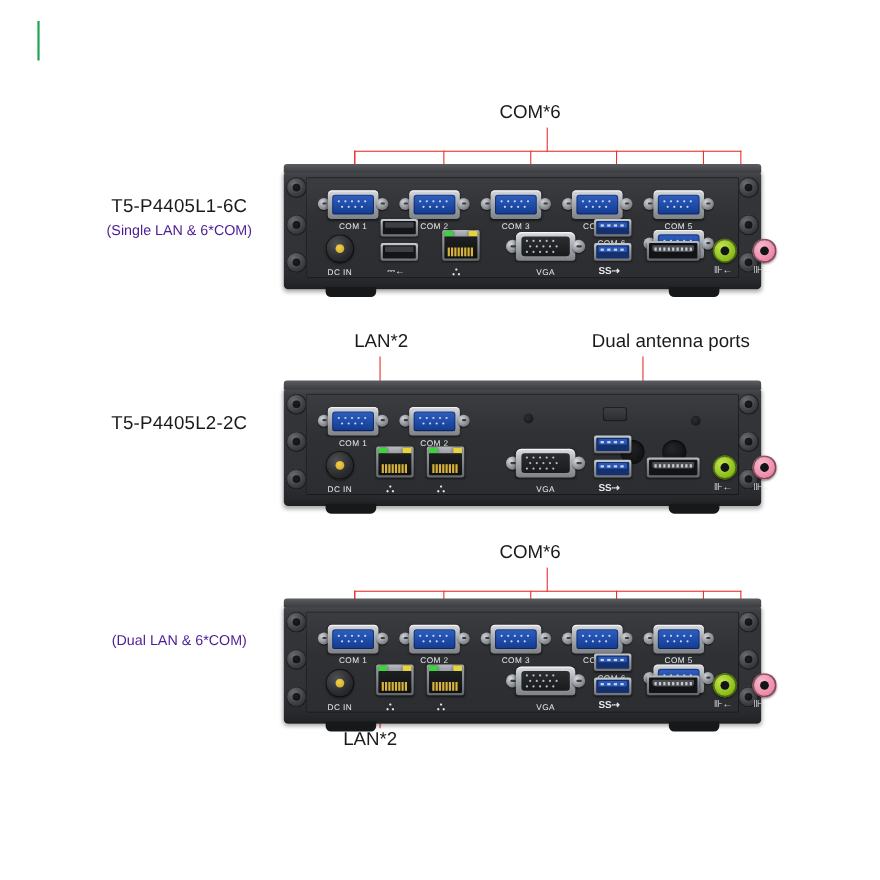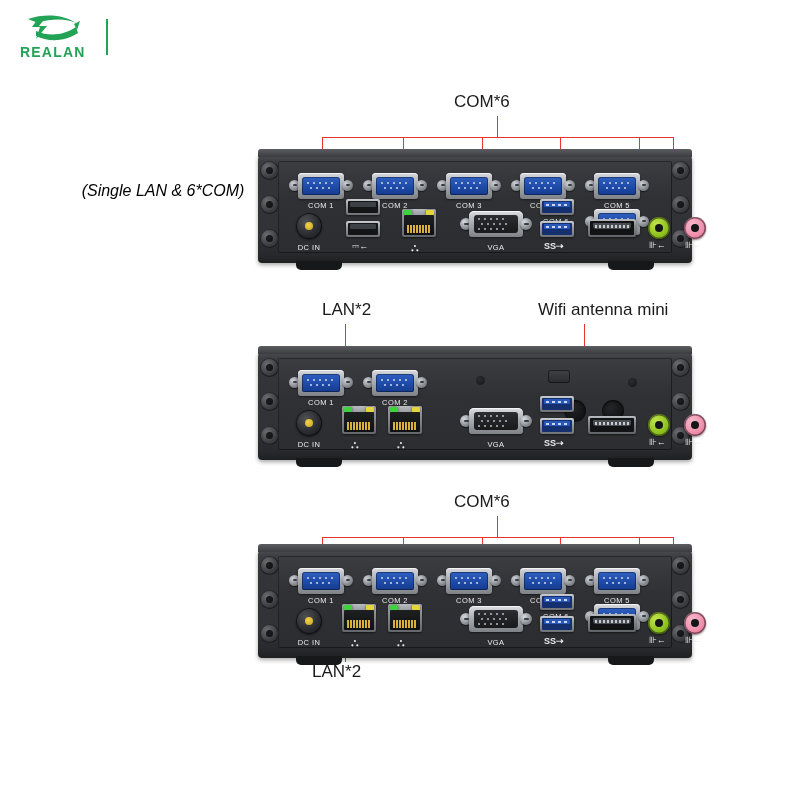--- a/index.html
+++ b/index.html
@@ -12,21 +12,21 @@
   
   .brand{position:absolute;left:16px;top:8px;display:flex;align-items:center;height:58px;}
   .brand-mark{width:72px;height:52px;position:relative;}
   .brand-divider{width:2px;height:36px;background:#22a355;margin:0 14px 0 18px;}
   .brand-emini{font-size:40px;font-weight:700;color:#22a355;letter-spacing:-1px;line-height:1;}
 
   
   .unit{position:absolute;left:0;top:0;width:800px;}
   .unit-labels{position:absolute;text-align:center;width:230px;left:48px;}
   .model-name{font-size:17px;color:#1a1a1a;letter-spacing:.2px;white-space:nowrap;}
-  .model-desc{font-size:16px;color:#000000;margin-top:4px;white-space:nowrap;font-style:italic;}
+  .model-desc{font-size:13px;color:#4c1d95;margin-top:4px;white-space:nowrap;}
 
   
   .chassis{
     position:absolute;left:258px;width:434px;height:108px;
     background:linear-gradient(180deg,#4a4c50 0%,#3c3e42 6%,#333538 18%,#303235 72%,#27292c 92%,#1e2022 100%);
     border-radius:4px;
     box-shadow:inset 0 1px 0 rgba(255,255,255,.18), 0 2px 4px rgba(0,0,0,.35);
   }
   .chassis-top{
     position:absolute;left:0;top:-6px;width:434px;height:8px;
@@ -142,44 +142,36 @@
   .anno-line{position:absolute;background:#e8342c;}
   .anno-line.v{width:1.4px;}
   .anno-line.h{height:1.4px;}
   .bracket{position:absolute;border-left:1.4px solid #e8342c;border-right:1.4px solid #e8342c;
     border-top:1.4px solid #e8342c;}
 </style>
 </head>
 <body>
 
 <div class="brand">
-  <div class="brand-mark">
-    <svg width="72" height="52" viewBox="0 0 72 52">
-      <path d="M8 6 H30 L23 15 H31 L20 28 L24 16 H16 L23 6 Z" fill="#22a355"></path>
-      <path d="M12 8 C30 2 48 4 60 12 C52 8 36 7 22 12 Z" fill="#22a355"></path>
-      <path d="M20 20 C34 26 48 24 60 16 L62 22 C48 31 32 31 20 25 Z" fill="#22a355"></path>
-      <path d="M58 13 L64 10 L61 19 Z" fill="#22a355"></path>
-      <text x="4" y="46" font-family="Liberation Sans, sans-serif" font-size="14" font-weight="700" fill="#22a355" letter-spacing="1.2">REALAN</text>
-    </svg>
-  </div>
   <div class="brand-divider"></div>
 </div>
 
 <div class="unit">
 
   <div class="anno-text" style="left:454px;top:92px;">COM*6</div>
   <div class="anno-line v" style="left:497px;top:116px;height:22px;"></div>
   <div class="bracket" style="left:322px;top:137px;width:350px;height:22px;"></div>
   <div class="anno-line v" style="left:403px;top:137px;height:48px;"></div>
   <div class="anno-line v" style="left:482px;top:137px;height:48px;"></div>
   <div class="anno-line v" style="left:560px;top:137px;height:48px;"></div>
   <div class="anno-line v" style="left:322px;top:137px;height:48px;"></div>
   <div class="anno-line v" style="left:639px;top:137px;height:78px;"></div>
 
   <div class="unit-labels" style="top:178px;">
+    <div class="model-name">T5-P4405L1-6C</div>
     <div class="model-desc">(Single LAN &amp; 6*COM)</div>
   </div>
 
   <div class="chassis" style="top:155px;">
     <div class="chassis-top"></div>
     <div class="foot l"></div>
     <div class="foot r"></div>
 
     <div class="boss" style="left:2px;top:6px;"></div>
     <div class="boss" style="left:2px;top:40px;"></div>
@@ -401,25 +393,26 @@
     </div>
   </div>
 </div>
 
 <div class="unit">
 
   <div class="anno-text" style="left:322px;top:300px;">LAN*2</div>
   <div class="anno-line v" style="left:345px;top:324px;height:86px;"></div>
   <div class="anno-line h" style="left:345px;top:409px;width:66px;"></div>
 
-  <div class="anno-text" style="left:538px;top:300px;">Wifi antenna mini</div>
+  <div class="anno-text" style="left:538px;top:300px;">Dual antenna ports</div>
   <div class="anno-line v" style="left:584px;top:324px;height:96px;"></div>
   <div class="anno-line h" style="left:550px;top:419px;width:36px;"></div>
 
   <div class="unit-labels" style="top:375px;">
+    <div class="model-name">T5-P4405L2-2C</div>
   </div>
 
   <div class="chassis" style="top:352px;">
     <div class="chassis-top"></div>
     <div class="foot l"></div>
     <div class="foot r"></div>
 
     <div class="boss" style="left:2px;top:6px;"></div>
     <div class="boss" style="left:2px;top:40px;"></div>
     <div class="boss" style="left:2px;top:74px;"></div>
@@ -588,20 +581,21 @@
   <div class="anno-line v" style="left:403px;top:537px;height:48px;"></div>
   <div class="anno-line v" style="left:482px;top:537px;height:48px;"></div>
   <div class="anno-line v" style="left:560px;top:537px;height:48px;"></div>
   <div class="anno-line v" style="left:639px;top:537px;height:78px;"></div>
 
   <div class="anno-text" style="left:312px;top:662px;">LAN*2</div>
   <div class="anno-line v" style="left:345px;top:618px;height:44px;"></div>
   <div class="anno-line h" style="left:345px;top:618px;width:44px;"></div>
 
   <div class="unit-labels" style="top:570px;">
+    <div class="model-desc">(Dual LAN &amp; 6*COM)</div>
   </div>
 
   <div class="chassis" style="top:550px;">
     <div class="chassis-top"></div>
     <div class="foot l"></div>
     <div class="foot r"></div>
 
     <div class="boss" style="left:2px;top:6px;"></div>
     <div class="boss" style="left:2px;top:40px;"></div>
     <div class="boss" style="left:2px;top:74px;"></div>

